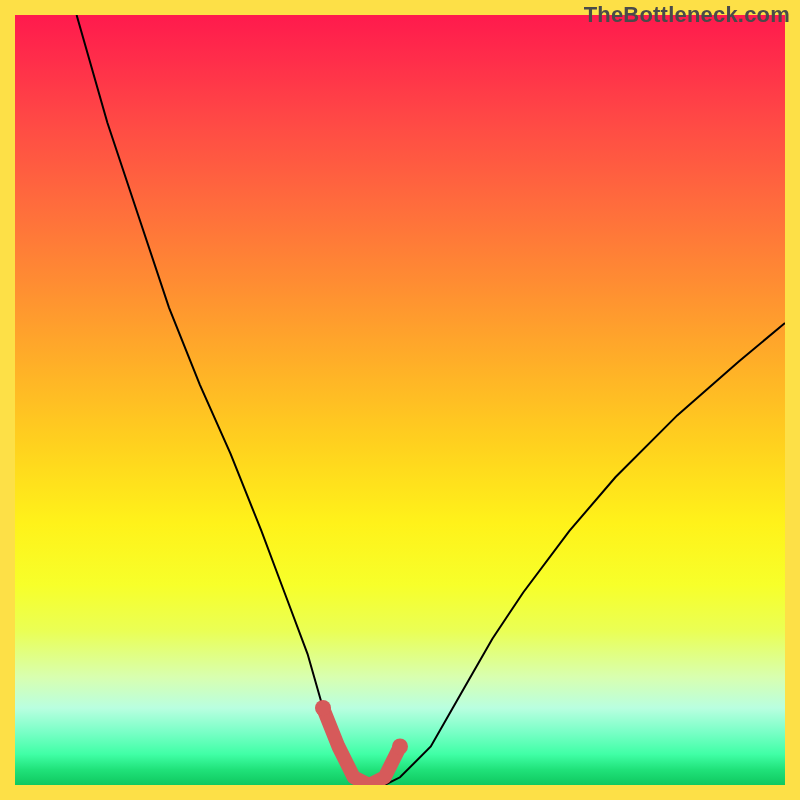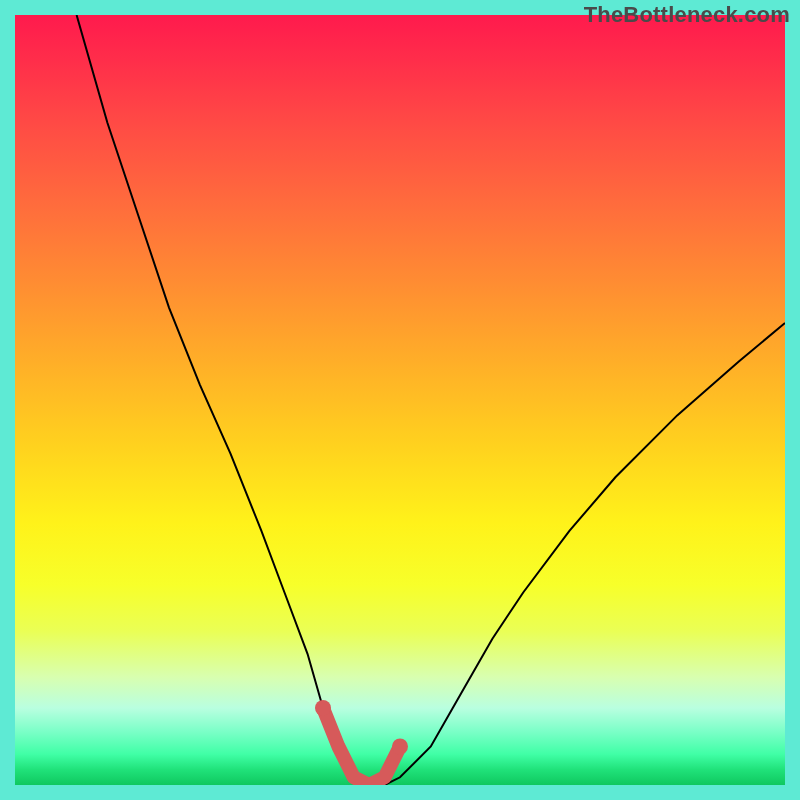--- a/index.html
+++ b/index.html
@@ -7,21 +7,21 @@
     padding: 0;
     width: 800px;
     height: 800px;
     background: #000;
     overflow: hidden;
     font-family: Arial, Helvetica, sans-serif;
   }
   .frame {
     position: absolute;
     inset: 0;
-    background: #5eead4;
+    background: #fde047;
     padding-left: 16px;
   }
   .plot {
     position: absolute;
     left: 15px;
     top: 15px;
     width: 770px;
     height: 770px;
     overflow: hidden;
   }

